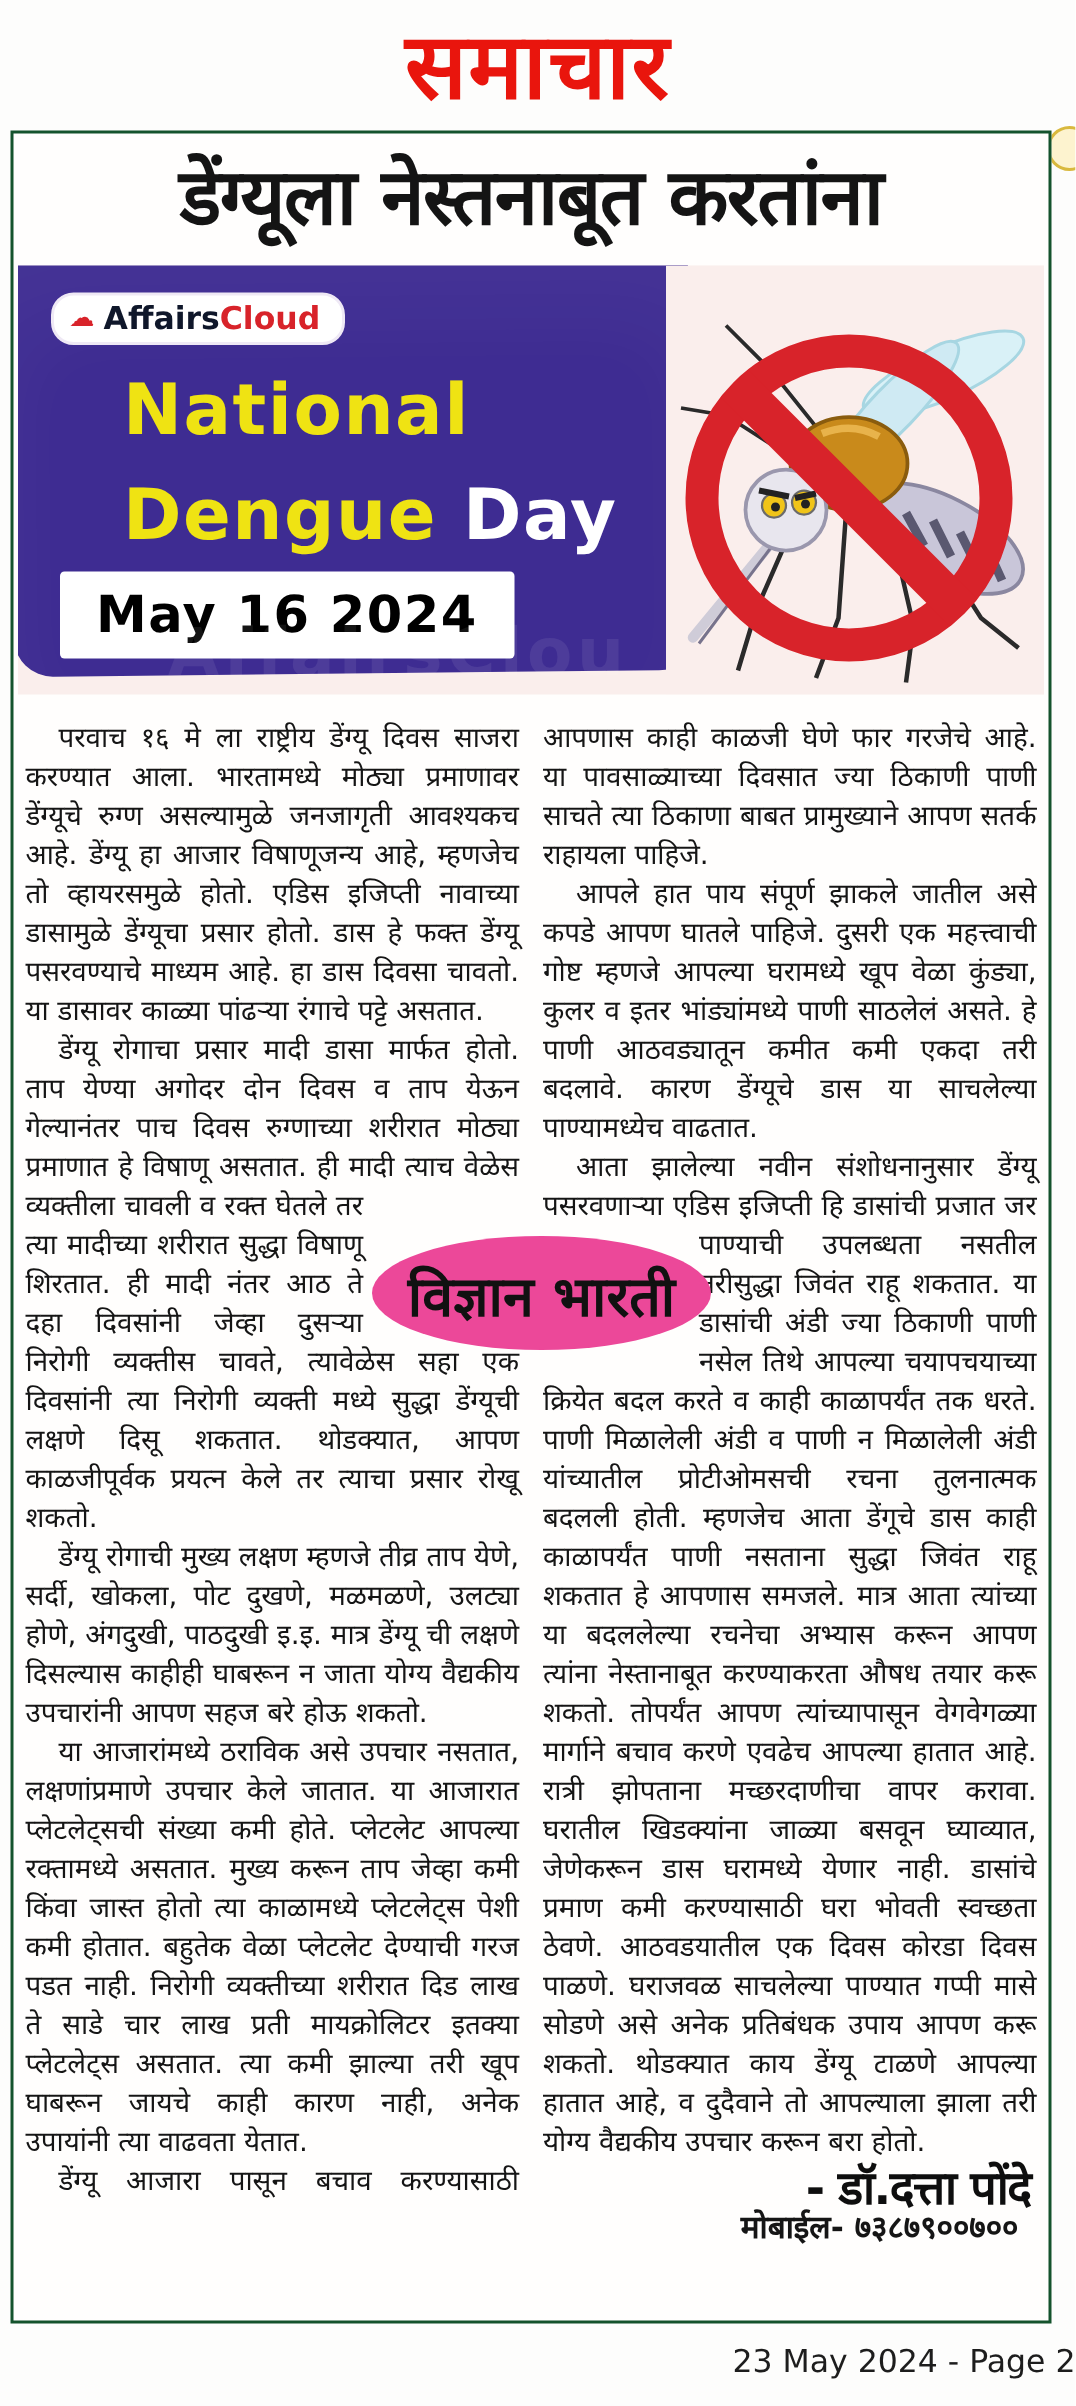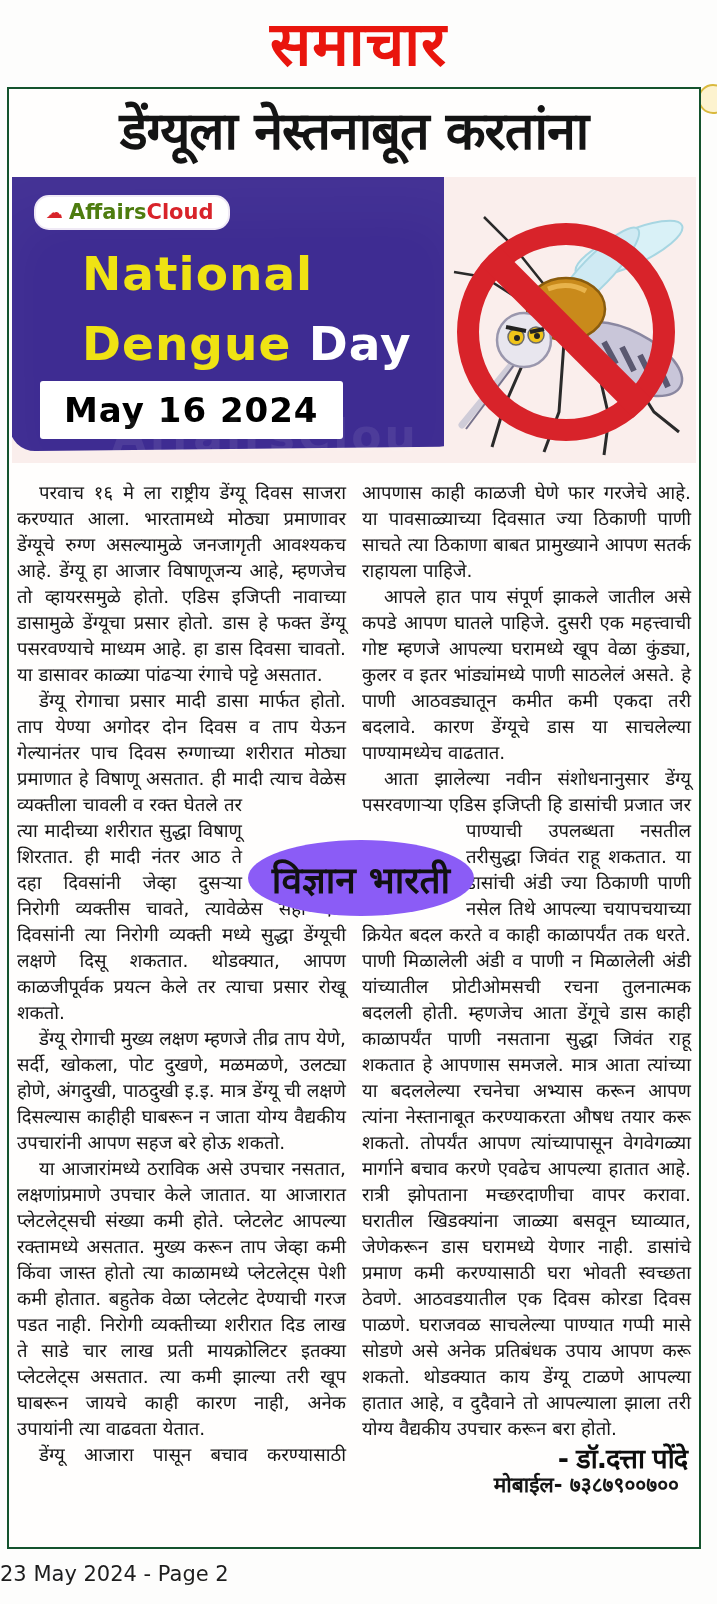--- a/index.html
+++ b/index.html
@@ -19,47 +19,47 @@
             font-size:52px;font-weight:800;color:#141414;letter-spacing:-1px;white-space:nowrap;}
   
   .banner{position:absolute;top:88px;left:3px;right:3px;height:286px;background:#faeeec;overflow:hidden;}
   .banner-purple{position:absolute;left:-4px;top:-4px;width:452px;height:276px;background:#3e2c92;
                  border-radius:0 0 22px 26px;transform:rotate(-0.6deg);
                  box-shadow:inset 0 40px 60px rgba(255,255,255,0.04);}
   .logo-pill{position:absolute;left:22px;top:18px;background:#ffffff;border-radius:15px;
              padding:3px 14px 4px 10px;display:flex;align-items:center;gap:6px;
              font-size:21px;font-weight:bold;border:2px solid #efe9f5;}
   .logo-cloud-icon{color:#d8232a;font-size:17px;line-height:1;}
-  .logo-affairs{color:#4d7c0f;margin-top:20px;}
+  .logo-affairs{color:#0f172a;margin-top:20px;}
   .logo-cloudtxt{color:#d8232a;}
   .banner-title{position:absolute;left:30px;top:62px;font-size:47px;font-weight:800;
                 color:#efe313;line-height:70px;letter-spacing:1px;margin-left:40px;}
   .banner-title .day{color:#ffffff;}
   .date-box{position:absolute;left:28px;top:204px;background:#ffffff;color:#000000;
             font-size:34px;font-weight:800;padding:9px 24px;border-radius:3px;letter-spacing:1px;}
   .watermark{position:absolute;left:100px;bottom:2px;font-size:44px;font-weight:800;
              color:rgba(255,255,255,0.08);letter-spacing:3px;white-space:nowrap;}
   .banner-photo{position:absolute;right:0;top:0;width:252px;height:286px;}
   
   .columns{position:absolute;left:8px;right:8px;top:391px;height:1056px;display:flex;gap:16px;}
   .col{flex:1 1 0;min-width:0;font-size:18.5px;line-height:26px;text-align:justify;color:#151515;}
   .para{text-align:justify;}
   .para.indent{text-indent:22px;}
   .para.spread{text-align-last:justify;}
   .spacer{display:inline-block;}
   .spacer.right{float:right;width:104px;height:80px;}
   .spacer.left{float:left;width:104px;height:80px;}
-  .badge{position:absolute;left:231px;top:360px;width:226px;height:76px;background:#8b5cf6;
+  .badge{position:absolute;left:231px;top:344px;width:226px;height:76px;background:#ec4899;
          border-radius:50%;display:flex;align-items:center;justify-content:center;
          font-size:37px;font-weight:800;color:#111;white-space:nowrap;z-index:3;}
-  .signature{font-size:27px;font-weight:800;text-align:right;padding-right:4px;margin-top:4px;
+  .signature{font-size:31px;font-weight:800;text-align:right;padding-right:4px;margin-top:4px;
              letter-spacing:-1px;color:#0e0e0e;}
   .mobile{font-size:21px;font-weight:600;text-align:right;padding-right:12px;margin-top:0;}
   
-  .footer{position:absolute;top:1562px;left:0;right:0;text-align:left;font-size:21px;color:#1d1d1d;}
+  .footer{position:absolute;top:1562px;left:0;right:0;text-align:right;font-size:21px;color:#1d1d1d;}
 </style>
 </head>
 <body>
 
 <div class="page">
 
   <div class="masthead">समाचार</div>
 
   <div class="sticker"></div>
 

